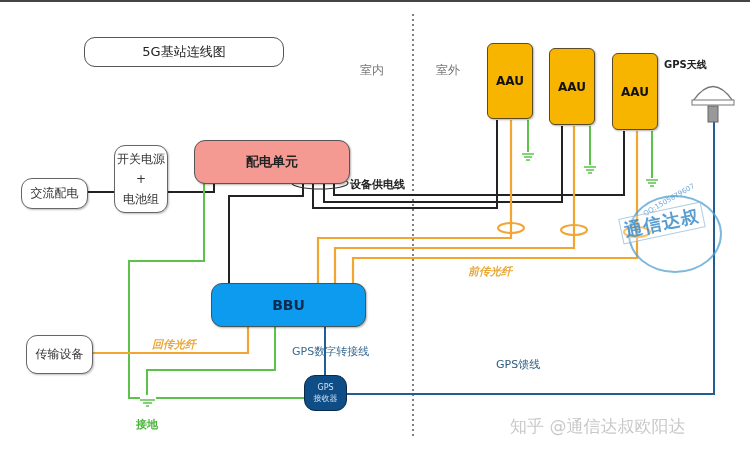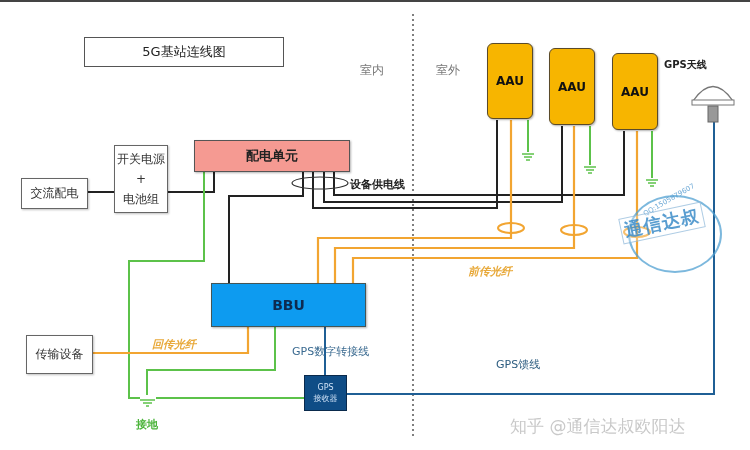--- a/index.html
+++ b/index.html
@@ -1,19 +1,19 @@
 <!DOCTYPE html>
 <html><head>
 <meta charset="utf-8">
 <style>
   html, body { margin:0; padding:0; background:#ffffff; }
   body { width:750px; height:450px; overflow:hidden; position:relative; font-family:"DejaVu Sans", sans-serif; }
   .topbar { position:absolute; left:0; top:0; width:750px; height:2px; background:#444; }
   svg { position:absolute; left:0; top:0; }
-  .box { position:absolute; box-sizing:border-box; display:flex; align-items:center; justify-content:center; text-align:center; }
+  .box { position:absolute; box-sizing:border-box; display:flex; align-items:center; justify-content:center; text-align:center;border-radius:11px; }
   .plain { background:#fff; border:1.5px solid #666; color:#333; font-size:12px; box-shadow:1px 1px 2px rgba(0,0,0,0.25); }
   .title-box { background:#fff; border:1.5px solid #555; color:#222; font-size:13px; }
   .pdu { background:#f59a92; border:1.5px solid #555; color:#222; font-size:13px; font-weight:bold; box-shadow:1px 1px 2px rgba(0,0,0,0.3); }
   .bbu { background:#0d9bf0; border:1.5px solid #455; color:#0d2a50; font-size:14px; font-weight:bold; box-shadow:1px 1px 2px rgba(0,0,0,0.3);text-align:right; }
   .aau { background:#f7b500; border:1.5px solid #5a4a2a; border-radius:6px; color:#111; font-size:12px; font-weight:bold; box-shadow:1px 1px 2px rgba(0,0,0,0.3); }
   .gpsrx { background:#0f4d86; border:1px solid #0a2a4c; color:#cfe2f7; font-size:8px; line-height:11px; flex-direction:column; }
   .label { position:absolute; white-space:nowrap; font-size:11px; }
   .lbl-zone { color:#777; font-size:12px; }
   .lbl-black { color:#222; font-weight:bold; }
   .lbl-orange { color:#e8a93a; font-weight:bold;font-style:italic; }
@@ -105,21 +105,21 @@
 <span class="label lbl-zone" style="left:436px;top:62px;">室外</span>
 
 <div class="box plain" style="left:21px;top:178px;width:67px;height:31px;">交流配电</div>
 
 <div class="box plain" style="left:114px;top:145px;width:54px;height:68px;flex-direction:column;line-height:20px;">
   <span>开关电源</span>
   <span>+</span>
   <span>电池组</span>
 </div>
 
-<div class="box pdu" style="left:194px;top:140px;width:156px;height:32px;">配电单元</div>
+<div class="box pdu" style="left:194px;top:140px;width:156px;height:44px;">配电单元</div>
 <span class="label lbl-black" style="left:350px;top:177px;">设备供电线</span>
 
 <div class="box bbu" style="left:211px;top:283px;width:155px;height:44px;">BBU</div>
 
 <div class="box plain" style="left:26px;top:335px;width:67px;height:39px;">传输设备</div>
 
 <div class="box aau" style="left:487px;top:43px;width:46px;height:76px;">AAU</div>
 <div class="box aau" style="left:549px;top:48px;width:46px;height:77px;">AAU</div>
 <div class="box aau" style="left:612px;top:53px;width:46px;height:77px;">AAU</div>
 

